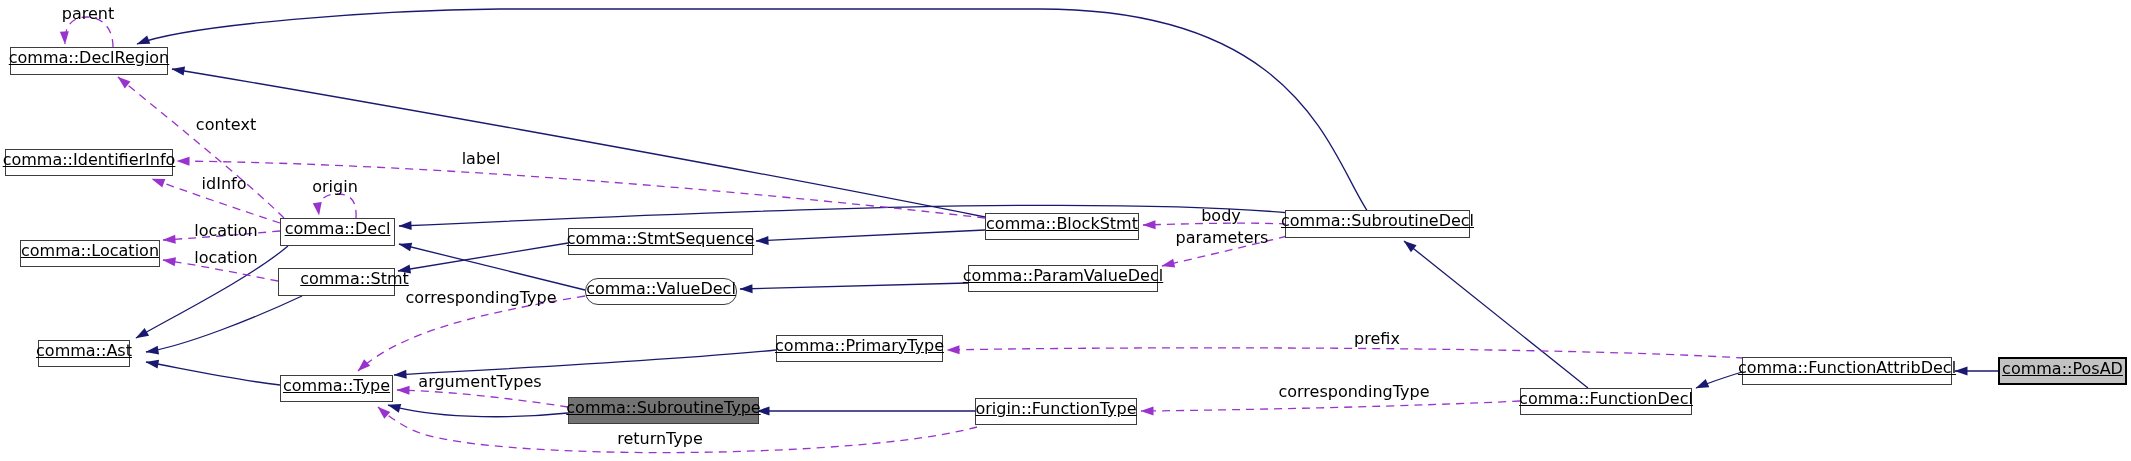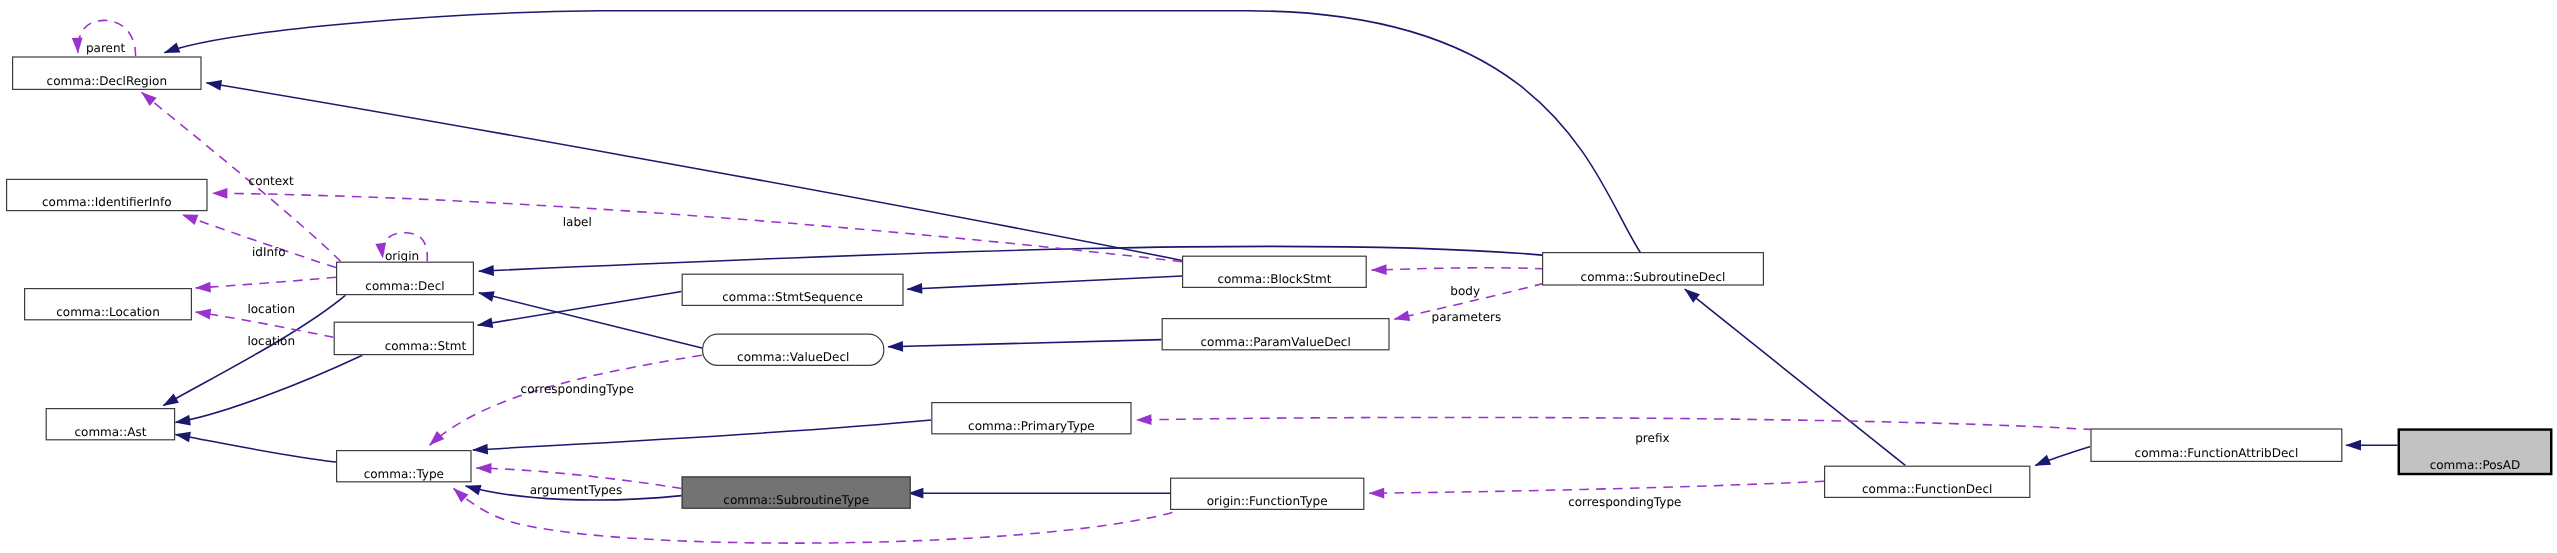--- a/index.html
+++ b/index.html
@@ -8,41 +8,41 @@
     width:2131px;height:461px;
     background:#ffffff;
     font-family:"DejaVu Sans",sans-serif;
     overflow:hidden;
   }
   .canvas svg{position:absolute;left:0;top:0;}
   .edge{fill:none;stroke-width:1.3px;}
   .edge.use{stroke-dasharray:8 6;}
   .node{
     position:absolute;
-    display:flex;align-items:flex-end;justify-content:center;
+    display:flex;align-items:flex-start;justify-content:center;
     box-sizing:border-box;
     background:#ffffff;
     border:1.4px solid #3d3d3d;
-    font-size:10px;color:#000;
+    font-size:16px;color:#000;
     white-space:nowrap;
     cursor:pointer;
     z-index:2;
+    text-decoration:underline;
   }
   .node.focus{
     background:#c2c2c2;
     border:2px solid #000;
     cursor:default;
   }
   .edge-label{
     position:absolute;
     transform:translate(-50%,-50%);
-    font-size:10px;color:#000;
+    font-size:16px;color:#000;
     white-space:nowrap;
     z-index:1;
-    margin-top:28px;
   }
 </style>
 </head>
 <body>
 
 <div class="canvas" style="background: rgb(255, 255, 255);">
   <svg width="2131" height="461" viewBox="0 0 2131 461">
     <defs>
       <marker id="arrow-inherit" markerUnits="userSpaceOnUse" markerWidth="16" markerHeight="12" refX="13" refY="5" orient="auto">
         <path d="M0.5,0.5 L13.5,5 L0.5,9.5 z" fill="#191970"></path>
@@ -87,21 +87,21 @@
   <div id="nodes-layer">
       <div class="node" style="left: 10px; top: 47px; width: 158px; height: 28px; background: rgb(255, 255, 255); border-color: rgb(61, 61, 61); color: rgb(0, 0, 0);">
         <span>comma::DeclRegion</span>
       </div>
       <div class="node" style="left: 5px; top: 149px; width: 168px; height: 27px; background: rgb(255, 255, 255); border-color: rgb(61, 61, 61); color: rgb(0, 0, 0);">
         <span>comma::IdentifierInfo</span>
       </div>
       <div class="node" style="left: 20px; top: 240px; width: 140px; height: 27px; background: rgb(255, 255, 255); border-color: rgb(61, 61, 61); color: rgb(0, 0, 0);">
         <span>comma::Location</span>
       </div>
-      <div class="node" style="left: 38px; top: 340px; width: 108px; height: 27px; background: rgb(255, 255, 255); border-color: rgb(61, 61, 61); color: rgb(0, 0, 0);">
+      <div class="node" style="left: 38px; top: 340px; width: 92px; height: 27px; background: rgb(255, 255, 255); border-color: rgb(61, 61, 61); color: rgb(0, 0, 0);">
         <span>comma::Ast</span>
       </div>
       <div class="node" style="left: 280px; top: 218px; width: 115px; height: 28px; background: rgb(255, 255, 255); border-color: rgb(61, 61, 61); color: rgb(0, 0, 0);">
         <span>comma::Decl</span>
       </div>
       <div class="node" style="left: 278px; top: 268px; width: 117px; height: 28px; background: rgb(255, 255, 255); border-color: rgb(61, 61, 61); color: rgb(0, 0, 0); padding-left: 36px;">
         <span>comma::Stmt</span>
       </div>
       <div class="node" style="left: 280px; top: 375px; width: 113px; height: 27px; background: rgb(255, 255, 255); border-color: rgb(61, 61, 61); color: rgb(0, 0, 0);">
         <span>comma::Type</span>
@@ -129,21 +129,21 @@
       </div>
       <div class="node" style="left: 1285px; top: 210px; width: 185px; height: 28px; background: rgb(255, 255, 255); border-color: rgb(61, 61, 61); color: rgb(0, 0, 0);">
         <span>comma::SubroutineDecl</span>
       </div>
       <div class="node" style="left: 1520px; top: 388px; width: 172px; height: 27px; background: rgb(255, 255, 255); border-color: rgb(61, 61, 61); color: rgb(0, 0, 0);">
         <span>comma::FunctionDecl</span>
       </div>
       <div class="node" style="left: 1742px; top: 357px; width: 210px; height: 28px; background: rgb(255, 255, 255); border-color: rgb(61, 61, 61); color: rgb(0, 0, 0);">
         <span>comma::FunctionAttribDecl</span>
       </div>
-      <div class="node focus" style="left: 1998px; top: 357px; width: 129px; height: 39px; background: rgb(194, 194, 194); border-color: rgb(0, 0, 0); color: rgb(0, 0, 0);">
+      <div class="node focus" style="left: 1998px; top: 357px; width: 129px; height: 28px; background: rgb(194, 194, 194); border-color: rgb(0, 0, 0); color: rgb(0, 0, 0);">
         <span>comma::PosAD</span>
       </div>
     </div>
   <div id="labels-layer">
       <div class="edge-label" style="left: 88px; top: 13px;">parent</div>
       <div class="edge-label" style="left: 226px; top: 124px;">context</div>
       <div class="edge-label" style="left: 335px; top: 186px;">origin</div>
       <div class="edge-label" style="left: 224px; top: 183px;">idInfo</div>
       <div class="edge-label" style="left: 481px; top: 158px;">label</div>
       <div class="edge-label" style="left: 226px; top: 230px;">location</div>

